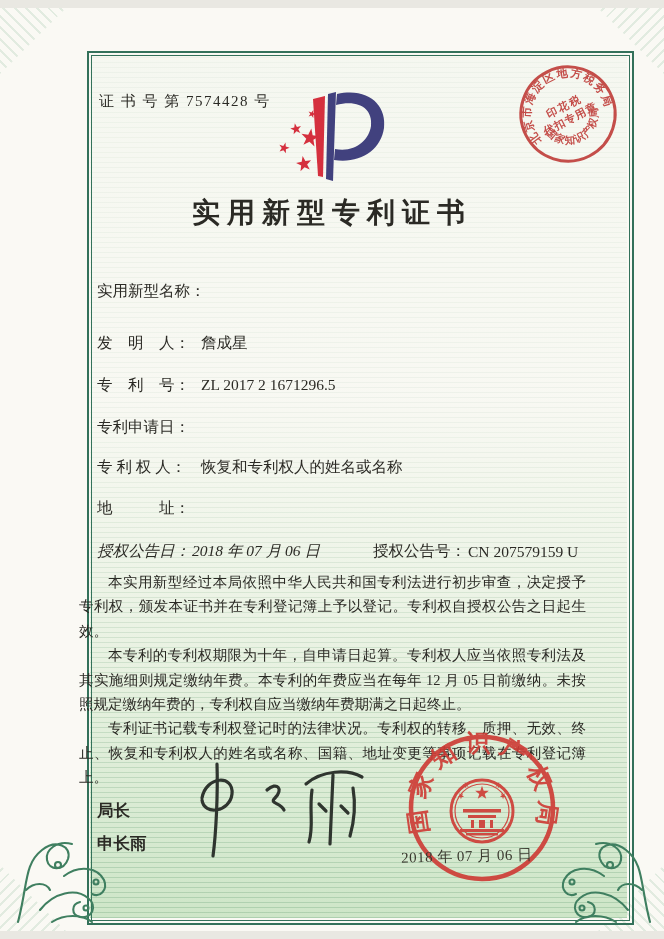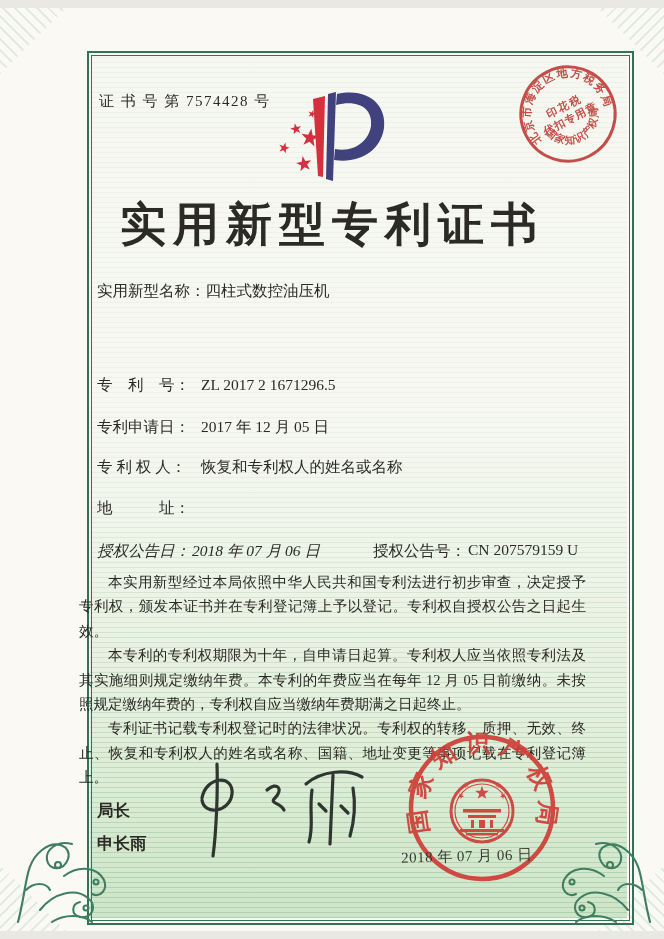--- a/index.html
+++ b/index.html
@@ -23,27 +23,27 @@
     background:repeating-linear-gradient(0deg,rgba(118,170,130,.4) 0 1px,rgba(255,255,255,0) 1px 5px);
     -webkit-mask-image:linear-gradient(to bottom,rgba(0,0,0,.15) 0%,rgba(0,0,0,.2) 45%,rgba(0,0,0,.62) 74%,rgba(0,0,0,.9) 100%);
     mask-image:linear-gradient(to bottom,rgba(0,0,0,.15) 0%,rgba(0,0,0,.2) 45%,rgba(0,0,0,.62) 74%,rgba(0,0,0,.9) 100%);}
   .ornament{position:absolute;z-index:2;}
   .orn-bl{left:12px;top:810px;}
   .orn-br{left:556px;top:810px;transform:scaleX(-1);}
   .cert-no{position:absolute;left:99px;top:84px;font-size:15px;letter-spacing:1.5px;z-index:3;}
   .logo{position:absolute;left:262px;top:72px;z-index:3;}
   .tax-stamp{position:absolute;left:514px;top:52px;transform:rotate(-27deg);opacity:.92;z-index:4;}
   .title{position:absolute;left:0;top:186px;width:664px;margin:0;text-align:center;
-    font-size:46px;font-weight:600;letter-spacing:7px;z-index:3;}
+    font-size:28px;font-weight:600;letter-spacing:7px;z-index:3;}
   .field{position:absolute;left:97px;display:flex;font-size:15.5px;z-index:3;line-height:22px;}
   .field .label{flex:0 0 104px;white-space:nowrap;font-family:Liberation Serif, serif;}
   .field .value{max-width:406px;}
   .f-name{top:272px}.f-inventor{top:324px}.f-patno{top:366px}.f-appdate{top:408px}.f-holder{top:448px}.f-addr{top:489px}
   .grant-date{position:absolute;left:97px;top:533px;font-size:15.5px;display:flex;z-index:3;font-style:italic;}
-  .grant-no{position:absolute;left:373px;top:533px;font-size:15.5px;display:flex;z-index:3;}
+  .grant-no{position:absolute;left:373px;top:533px;font-size:15.5px;display:flex;z-index:3;align-items:center;}
   .grant-no .label,.grant-date .label{margin-right:2px;}
   .paragraphs{position:absolute;left:79px;top:562px;width:507px;font-size:14.5px;line-height:24.4px;text-align:justify;z-index:3;}
   .paragraphs p{margin:0;text-indent:2em;}
   .director{position:absolute;left:97px;top:786px;font-size:16.5px;font-weight:600;line-height:33px;z-index:3;
     font-family:Liberation Sans, sans-serif;}
   .signature{position:absolute;left:172px;top:746px;z-index:3;}
   .official-seal{position:absolute;left:397px;top:715px;opacity:.9;z-index:4;}
   .seal-date{position:absolute;left:401px;top:839px;font-size:15px;letter-spacing:.5px;color:#3a392f;transform:rotate(-1.5deg);z-index:5;white-space:nowrap;}
   .footer{position:absolute;left:0;top:924px;width:664px;text-align:center;font-size:13.5px;z-index:3;}
 </style>
@@ -122,29 +122,31 @@
     <text x="55" y="64" text-anchor="middle" fill="#c0403c" font-size="11" letter-spacing="1" font-weight="bold">代扣专用章</text>
     <text fill="#c0403c" font-size="10.5" letter-spacing="1" font-weight="bold">
       <textPath href="#taxBottomArc" startOffset="50%" text-anchor="middle">国家知识产权局</textPath>
     </text>
   </svg>
 
   <h1 class="title">实用新型专利证书</h1>
 
   <div class="field f-name">
     <span class="label">实用新型名称：</span>
-    <span class="value">四柱式数控油压机</span>
+  </div>
+  <div class="field f-inventor">
+    <span class="label">发　明　人：</span>
+    <span class="value">詹成星</span>
   </div>
   <div class="field f-patno">
     <span class="label">专　利　号：</span>
     <span class="value">ZL 2017 2 1671296.5</span>
   </div>
   <div class="field f-appdate">
     <span class="label">专利申请日：</span>
-    <span class="value">2017 年 12 月 05 日</span>
   </div>
   <div class="field f-holder">
     <span class="label">专 利 权 人：</span>
     <span class="value">恢复和专利权人的姓名或名称</span>
   </div>
   <div class="field f-addr">
     <span class="label">地　　　址：</span>
   </div>
 
   <div class="grant-date">

